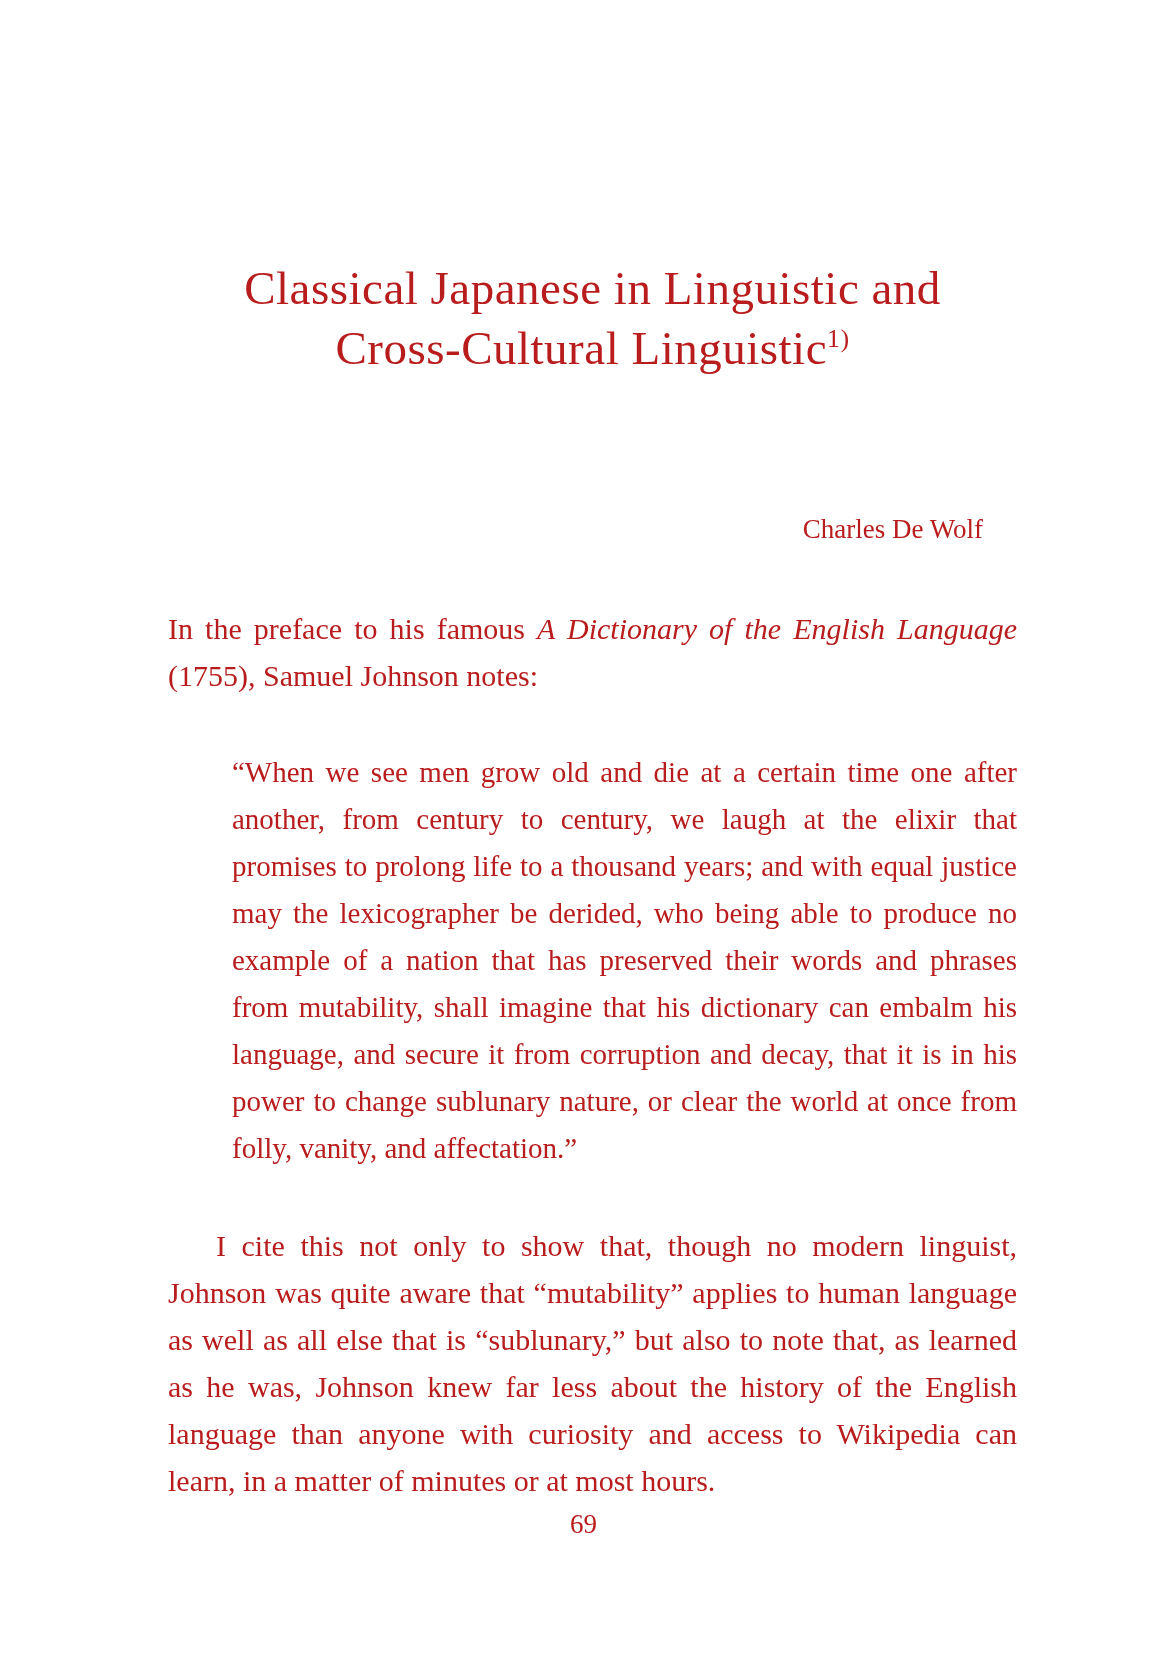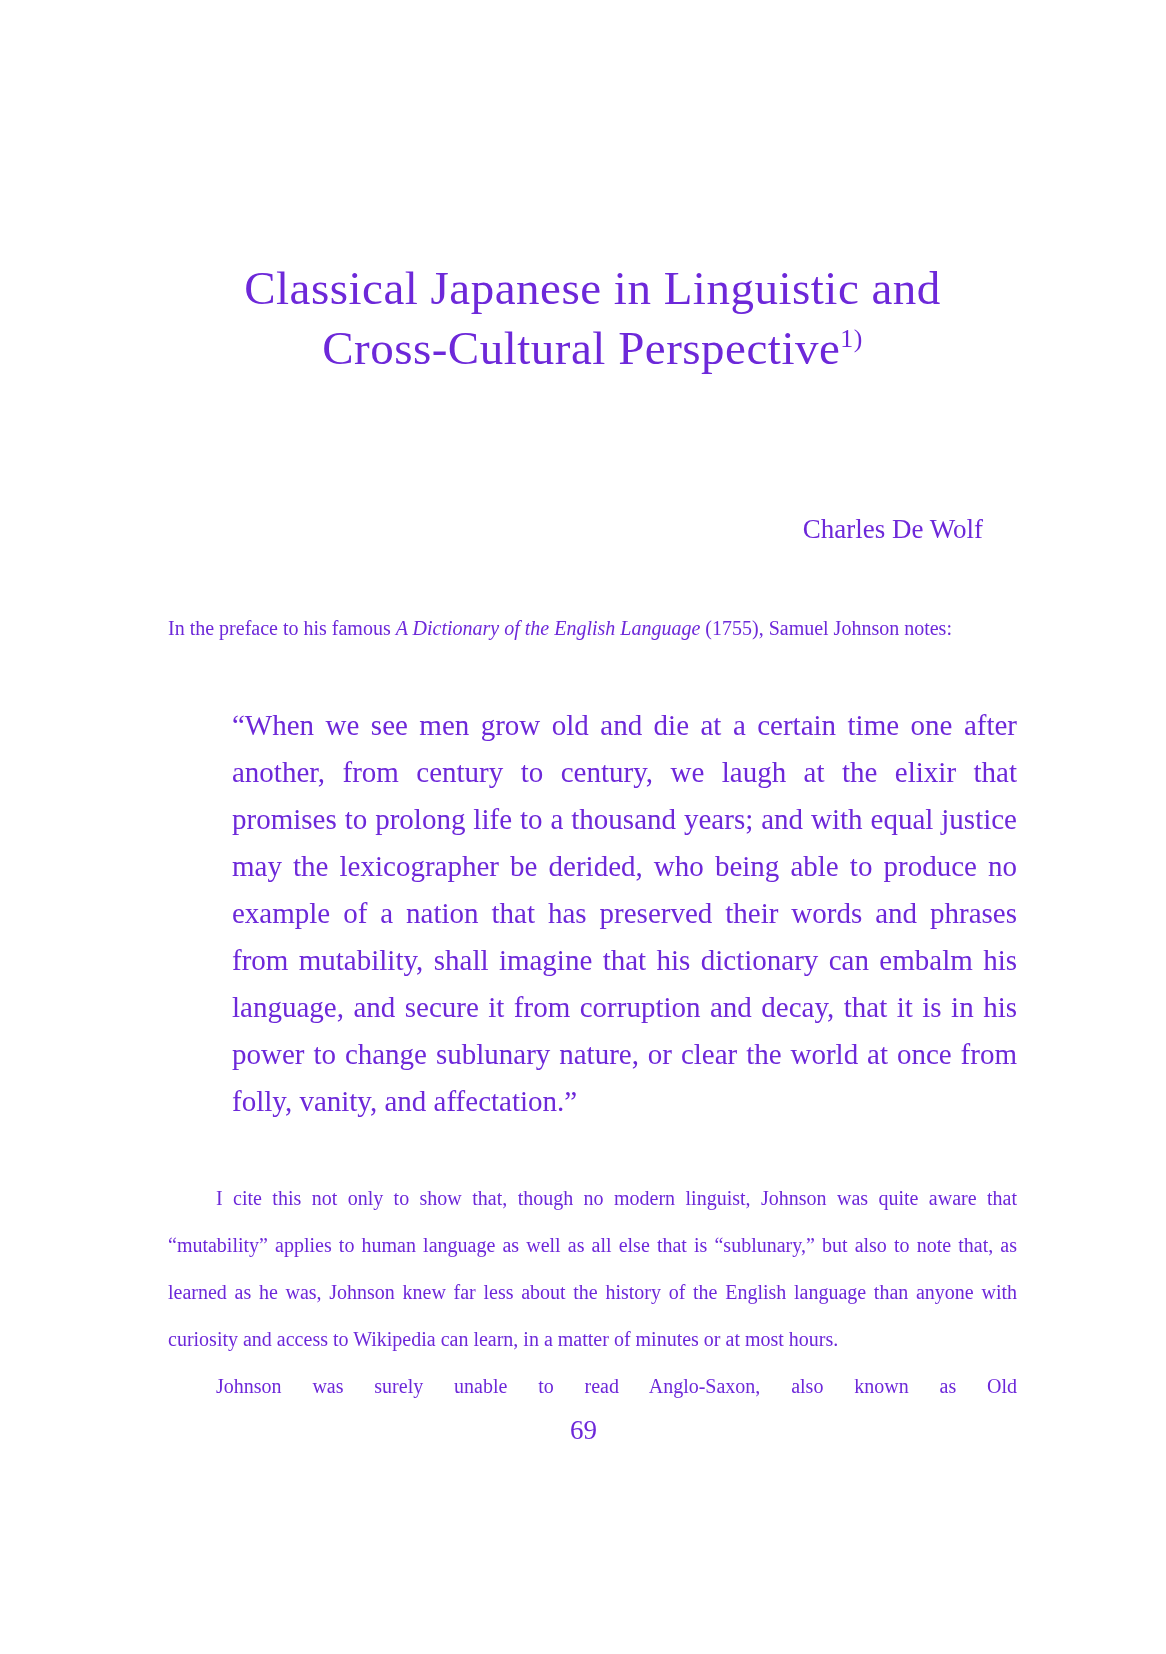--- a/index.html
+++ b/index.html
@@ -5,21 +5,21 @@
   html, body {
     margin: 0;
     padding: 0;
     background: #ffffff;
   }
   .page {
     position: relative;
     width: 1166px;
     height: 1654px;
     background: #ffffff;
-    color: #6d28d9;
+    color: #b91c1c;
     font-family: "Liberation Serif", "DejaVu Serif", serif;
     overflow: hidden;
   }
   .content {
     position: absolute;
     left: 168px;
     top: 0;
     width: 849px;
   }
   .title {
@@ -37,21 +37,21 @@
   }
   .author {
     margin-top: 128px;
     font-size: 27px;
     line-height: 47px;
     text-align: right;
     padding-right: 34px;
   }
   .para {
     margin: 0;
-    font-size: 20px;
+    font-size: 30px;
     line-height: 47px;
     text-align: justify;
   }
   .intro {
     margin-top: 52px;
   }
   .quote {
     margin: 50px 0 50px 64px;
     font-size: 29px;
     line-height: 47px;
@@ -70,28 +70,27 @@
     
     margin-left: -18px;
   }
 </style>
 </head>
 <body>
 
 <div class="page">
   <div class="content">
 
-    <h1 class="title"><span>Classical Japanese in Linguistic and</span><br><span>Cross-Cultural Perspective</span><sup>1)</sup></h1>
+    <h1 class="title"><span>Classical Japanese in Linguistic and</span><br><span>Cross-Cultural Linguistic</span><sup>1)</sup></h1>
 
     <div class="author">Charles De Wolf</div>
 
     <p class="para intro"><span>In the preface to his famous </span><i>A Dictionary of the English Language</i><span> (1755), Samuel Johnson notes:</span></p>
 
     <blockquote class="quote">“When we see men grow old and die at a certain time one after another, from century to century, we laugh at the elixir that promises to prolong life to a thousand years; and with equal justice may the lexicographer be derided, who being able to produce no example of a nation that has preserved their words and phrases from mutability, shall imagine that his dictionary can embalm his language, and secure it from corruption and decay, that it is in his power to change sublunary nature, or clear the world at once from folly, vanity, and affectation.”</blockquote>
 
     <p class="para indent">I cite this not only to show that, though no modern linguist, Johnson was quite aware that “mutability” applies to human language as well as all else that is “sublunary,” but also to note that, as learned as he was, Johnson knew far less about the history of the English language than anyone with curiosity and access to Wikipedia can learn, in a matter of minutes or at most hours.</p>
 
-    <p class="para indent justify-last">Johnson was surely unable to read Anglo-Saxon, also known as Old</p>
 
     <div class="pageno">69</div>
 
   </div>
 </div>
 
 </body></html>

